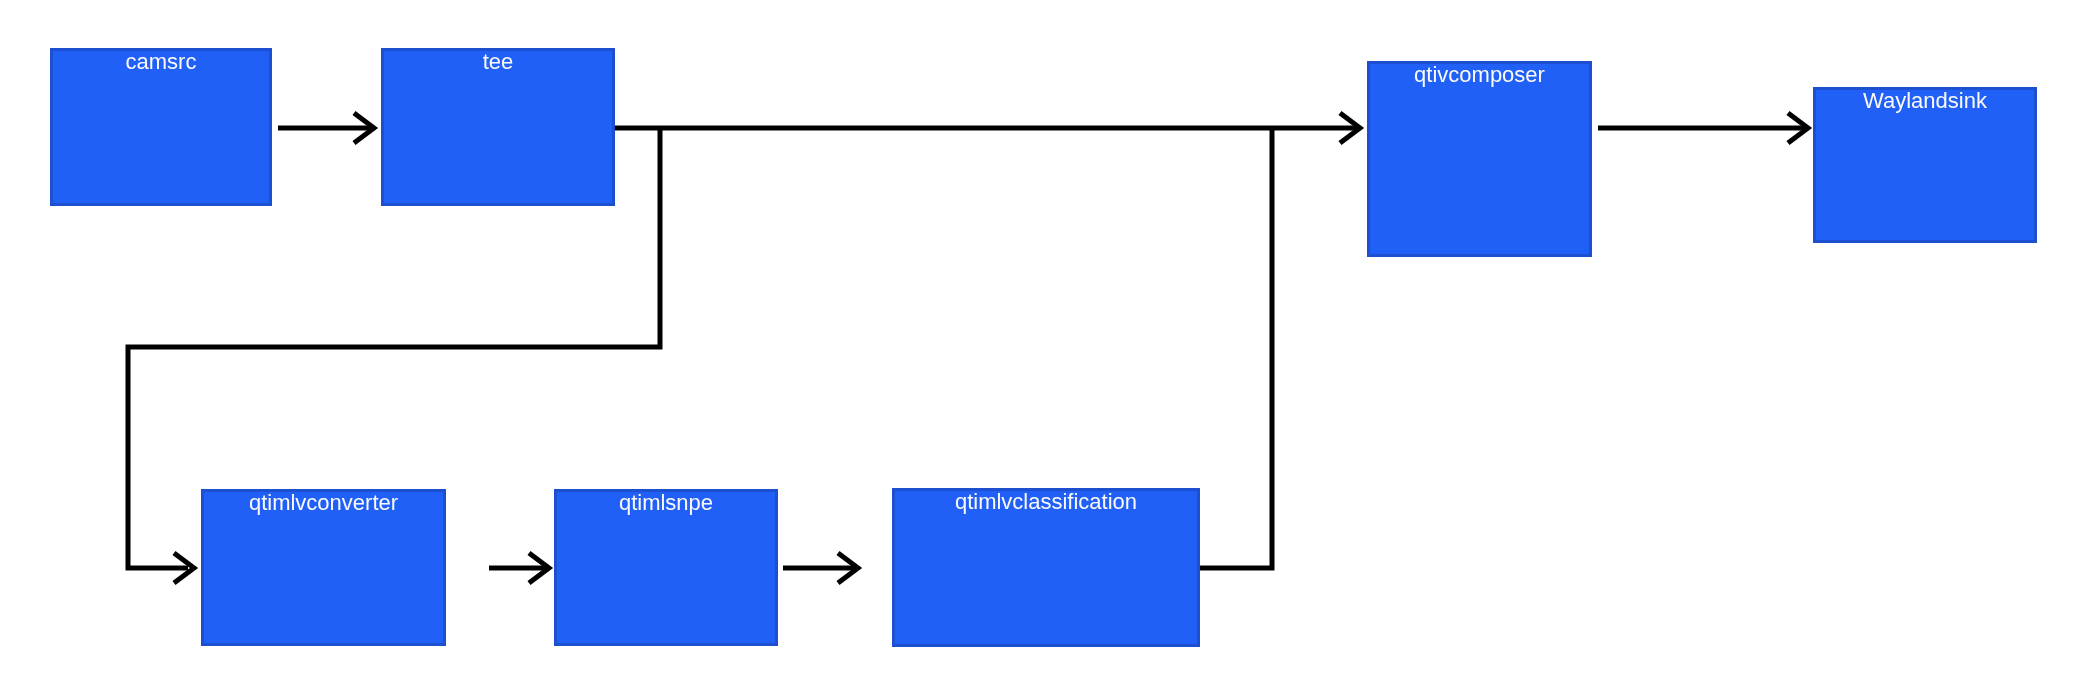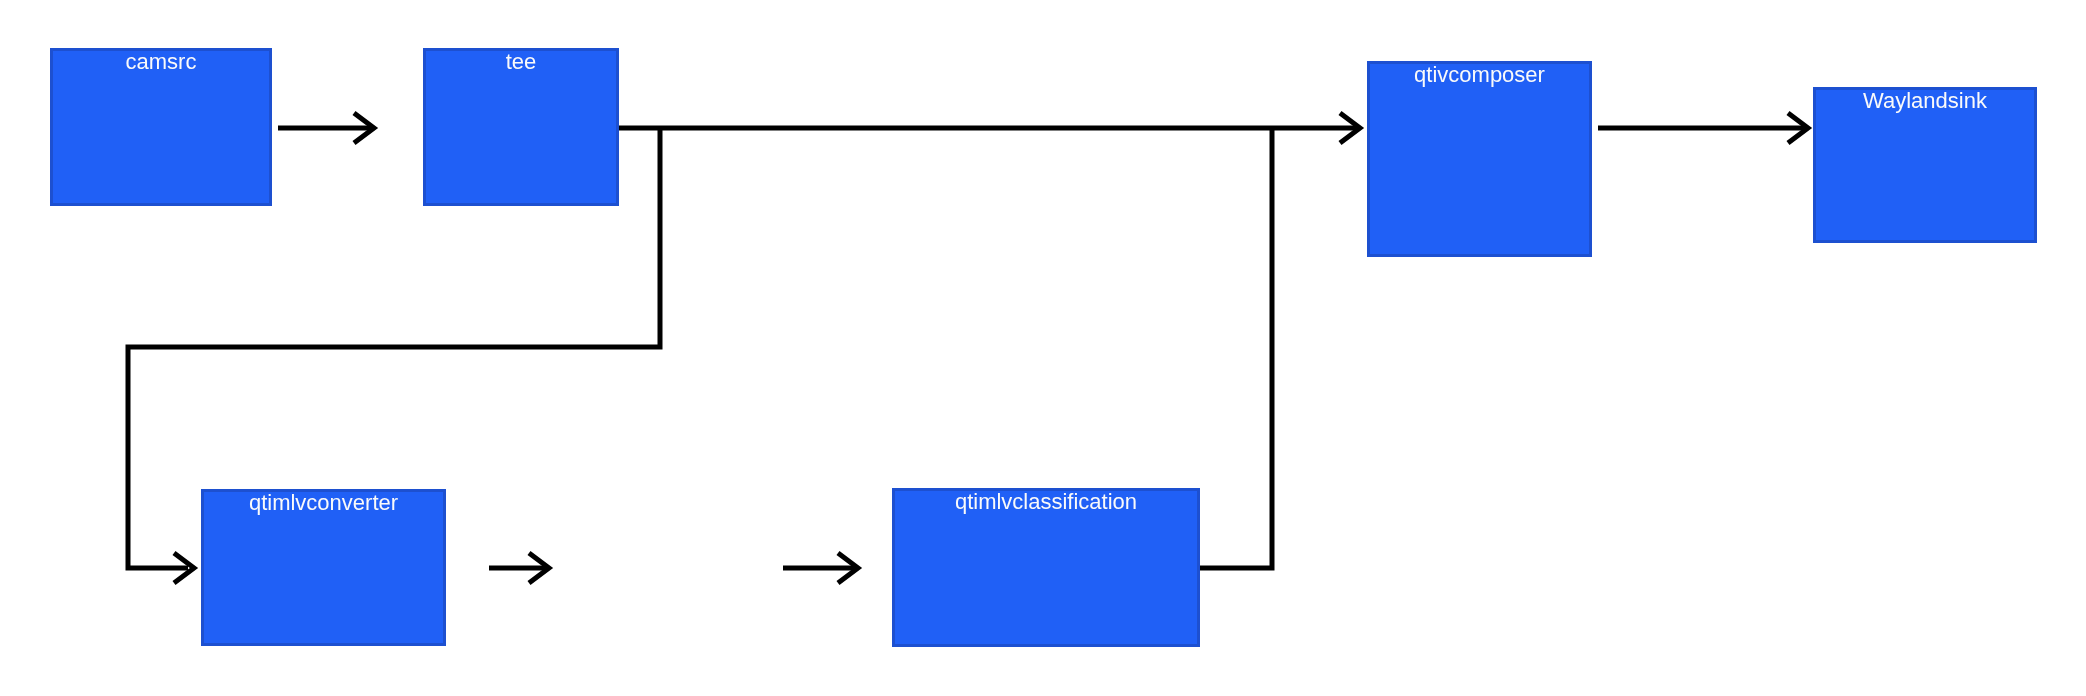--- a/index.html
+++ b/index.html
@@ -35,21 +35,21 @@
     background: var(--node-fill, #2060f6);
     border: 3px solid var(--node-border, #1d50d0);
     color: var(--node-text, #fafafa);
     display: flex;
     justify-content: center;
     font-size: 22px;
     line-height: 1;
     white-space: nowrap;
   }
   #n-camsrc               { left:  50px; top:  48px; width: 222px; height: 158px; }
-  #n-tee                  { left: 381px; top:  48px; width: 196px; height: 158px; margin-left: 42px; }
+  #n-tee                  { left: 381px; top:  48px; width: 234px; height: 158px; }
   #n-qtivcomposer         { left:1367px; top:  61px; width: 225px; height: 196px; }
   #n-waylandsink          { left:1813px; top:  49px; width: 224px; height: 156px; margin-top: 38px; }
   #n-qtimlvconverter      { left: 201px; top: 489px; width: 245px; height: 157px; }
   #n-qtimlsnpe            { left: 554px; top: 489px; width: 224px; height: 157px; }
   #n-qtimlvclassification { left: 892px; top: 488px; width: 308px; height: 159px; }
 </style>
 </head>
 <body>
 
 <div class="canvas">
@@ -104,18 +104,21 @@
   </div>
 
   <div class="node" id="n-waylandsink">
     <span>Waylandsink</span>
   </div>
 
   <div class="node" id="n-qtimlvconverter">
     <span>qtimlvconverter</span>
   </div>
 
+  <div class="node" id="n-qtimlsnpe">
+    <span>qtimlsnpe</span>
+  </div>
 
   <div class="node" id="n-qtimlvclassification">
     <span>qtimlvclassification</span>
   </div>
 
 </div>
 
 </body></html>

